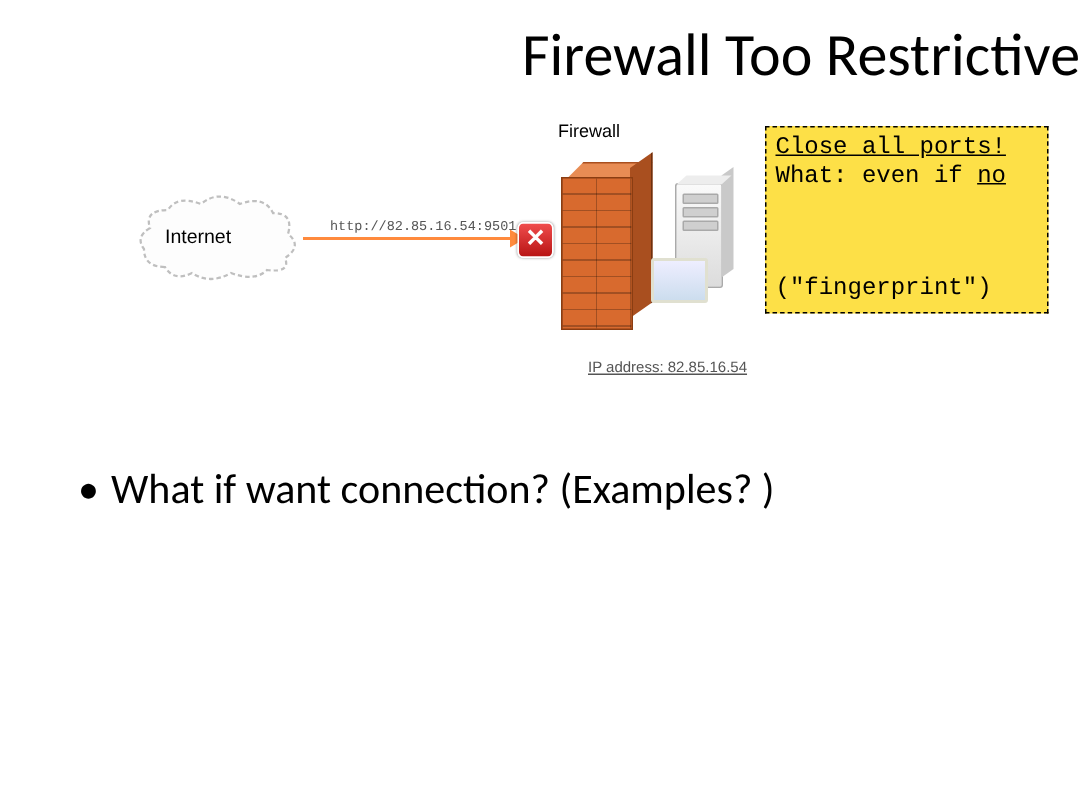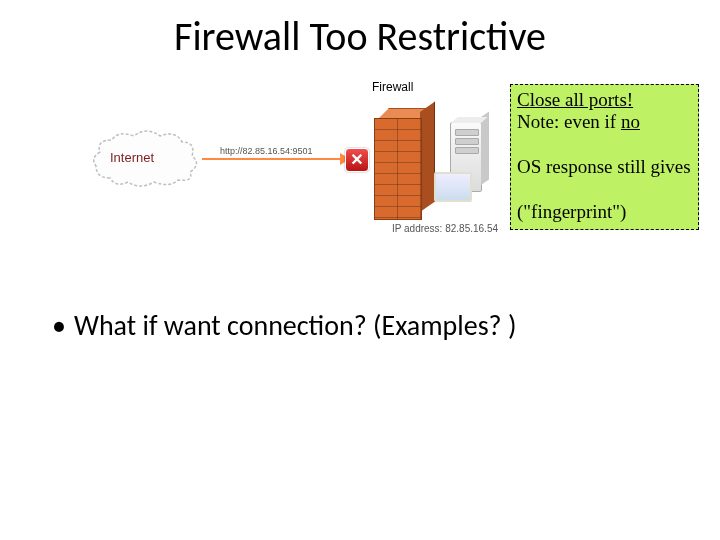--- a/index.html
+++ b/index.html
@@ -15,21 +15,21 @@
   .slide {
     position: relative;
     width: 720px;
     height: 540px;
   }
   .title {
     position: absolute;
     top: 12px;
     left: 0;
     right: 0;
-    text-align: center;
+    text-align: right;
     font-size: 40px;
     font-weight: 400;
   }
   .diagram {
     position: absolute;
     top: 80px;
     left: 90px;
     width: 410px;
     height: 160px;
   }
@@ -41,28 +41,28 @@
     width: 110px;
     height: 62px;
   }
   .cloud svg { display: block; }
   .cloud-label {
     position: absolute;
     left: 20px;
     top: 70px;
     font-family: Verdana, Arial, sans-serif;
     font-size: 13px;
-    color: #7f1d1d;
+    color: #000000;
   }
   
   .url-text {
     position: absolute;
     left: 130px;
     top: 66px;
-    font-family: Liberation Sans, sans-serif;
+    font-family: Liberation Mono, monospace;
     font-size: 9px;
     color: #555;
   }
   
   .arrow-line {
     position: absolute;
     left: 112px;
     top: 78px;
     width: 140px;
     height: 2px;
@@ -193,37 +193,38 @@
     top: 92px;
     width: 34px;
     height: 26px;
     background: linear-gradient(#eef, #cde);
     border: 2px solid #e0e0d0;
     border-radius: 2px;
   }
   .ip-text {
     position: absolute;
     left: 302px;
-    top: 143px;
+    top: 160px;
     font-family: Verdana, Arial, sans-serif;
     font-size: 10px;
     color: #555;
+    text-decoration: underline;
   }
   
   .note-box {
     position: absolute;
     top: 84px;
     left: 510px;
     width: 175px;
     border: 1.5px dashed #000;
     padding: 4px 6px 6px 6px;
-    font-family: Liberation Serif, serif;
-    font-size: 19px;
+    font-family: Liberation Mono, monospace;
+    font-size: 16px;
     line-height: 1.18;
-    background: #bef264;
+    background: #fde047;
   }
   .note-box .u {
     text-decoration: underline;
   }
   
   .bullets {
     position: absolute;
     top: 280px;
     left: 34px;
     font-size: 28px;
@@ -276,23 +277,23 @@
         <div class="drive d3"></div>
       </div>
     </div>
     <div class="monitor"></div>
 
     <div class="ip-text">IP address: 82.85.16.54</div>
   </div>
 
   <div class="note-box">
     <span class="u">Close all ports!</span><br>
-    <span>Note: even if </span><span class="u">no</span><br>
+    <span>What: even if </span><span class="u">no</span><br>
     <br>
-    <span>OS response still gives</span><br>
+    <br>
     <br>
     <span>("fingerprint")</span>
   </div>
 
   <ul class="bullets">
     <li>What if want connection?  (Examples? )</li>
   </ul>
 
 </div>
 

